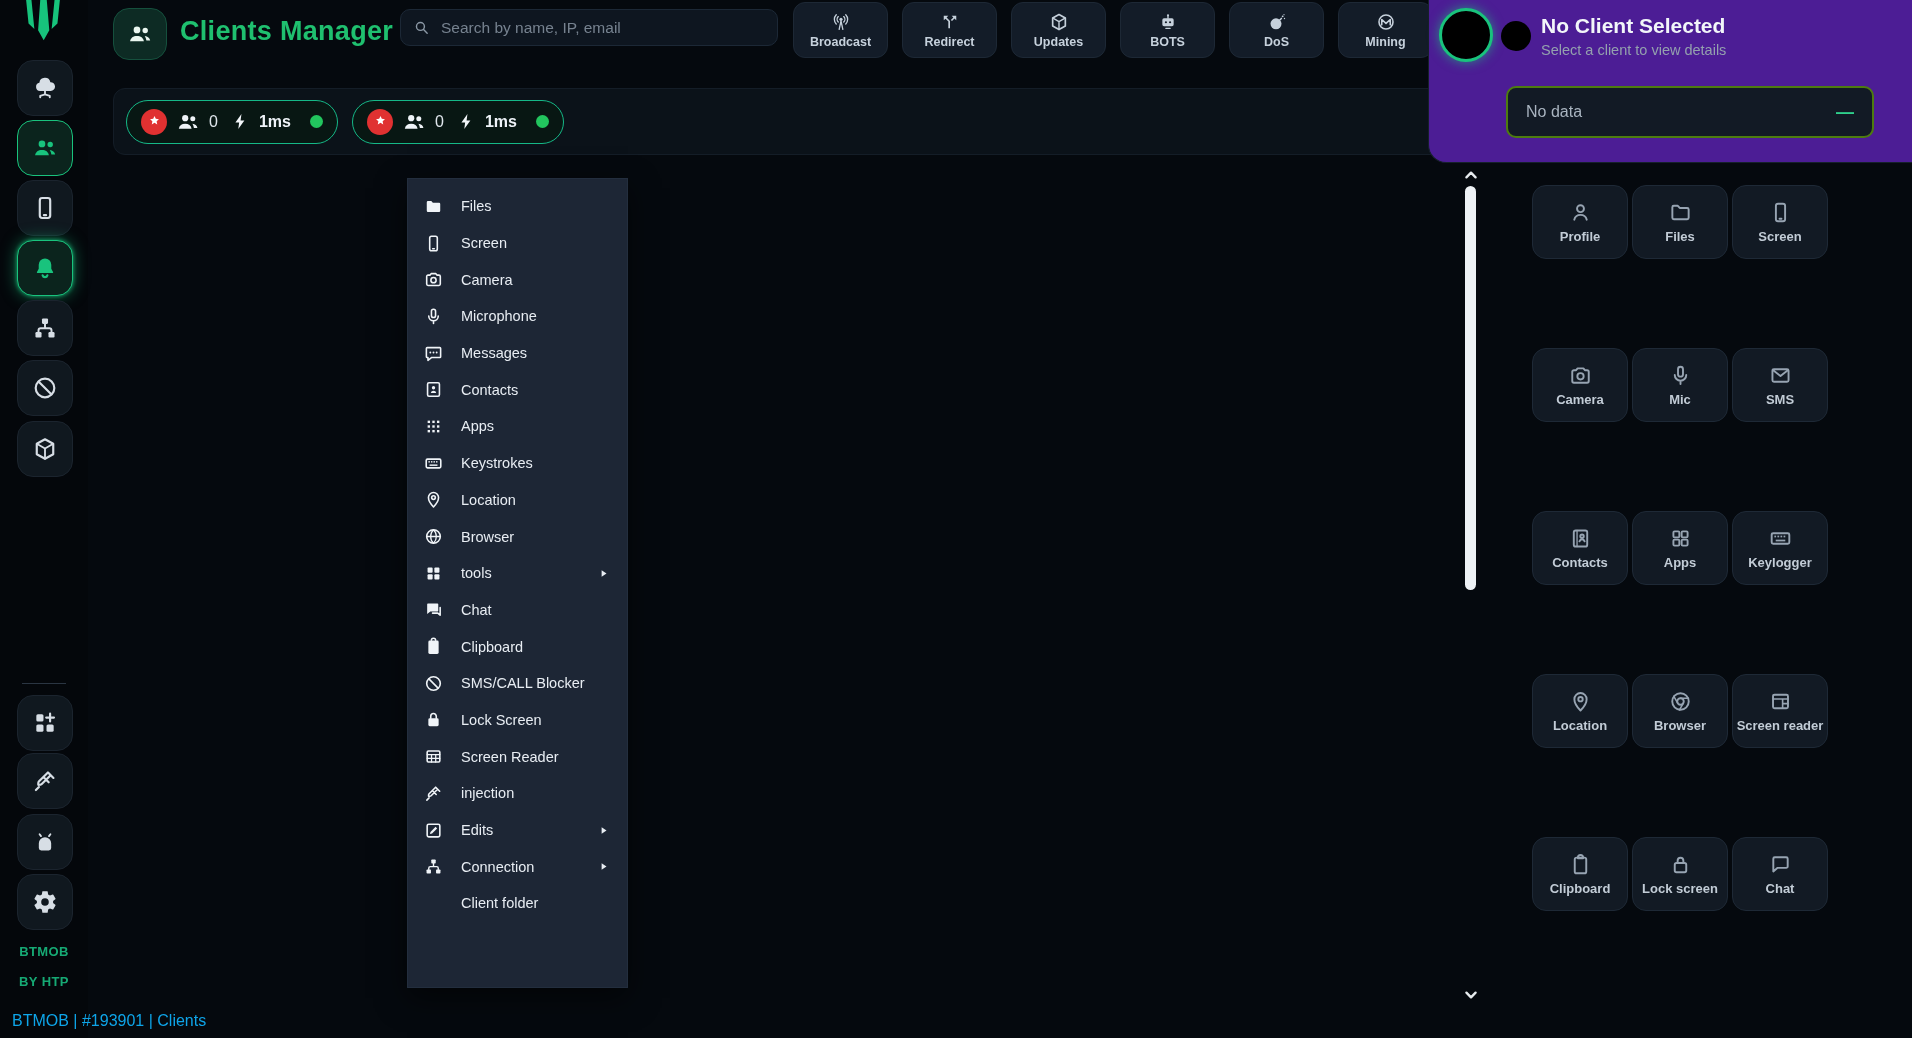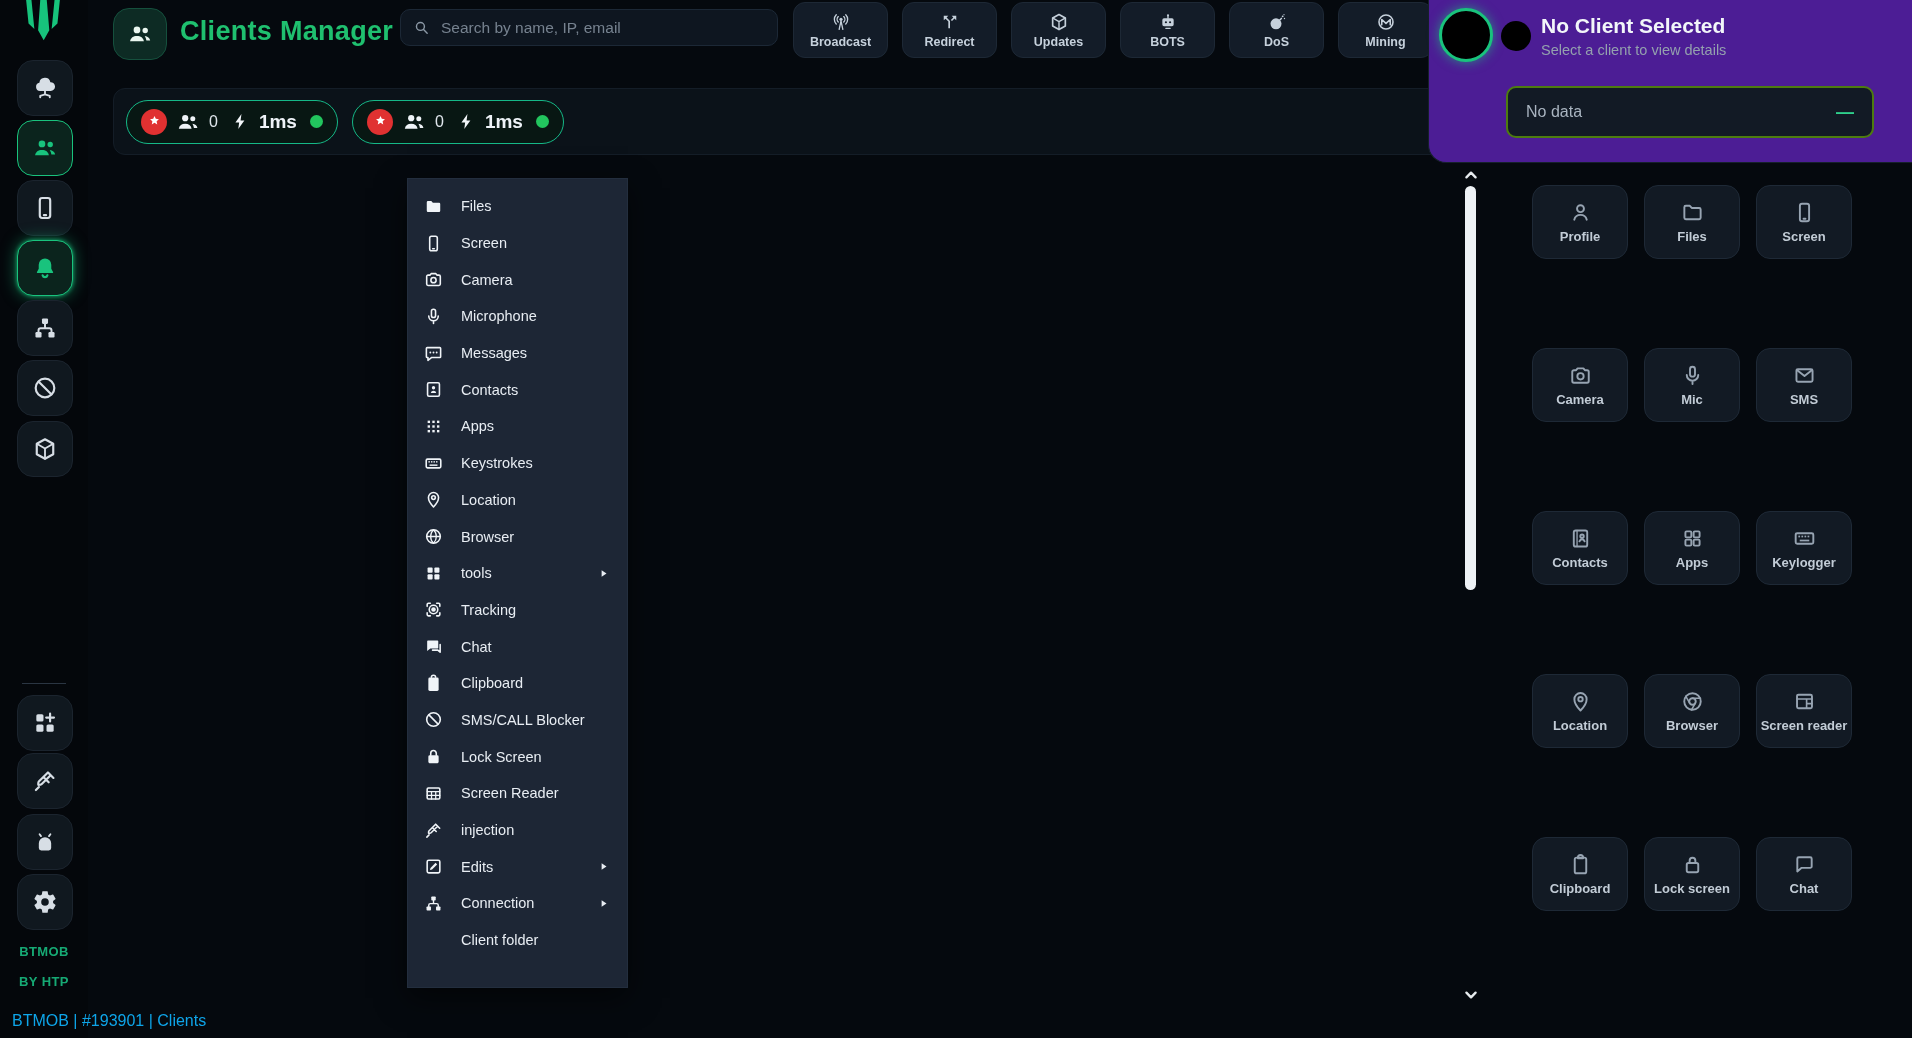--- a/index.html
+++ b/index.html
@@ -41,21 +41,21 @@
   
   .status-bar{left:113px;top:88px;width:1357px;height:67px;border-radius:12px;background:#0b1219;
               border:1px solid #141d27;display:flex;align-items:center;padding:0 12px;box-sizing:border-box;gap:14px;}
   .pill{width:212px;height:44px;border-radius:22px;border:1px solid #15b887;background:#081713;
         display:flex;align-items:center;padding:0 14px;box-sizing:border-box;gap:9px;cursor:pointer;}
   .pill .badge{width:26px;height:26px;border-radius:50%;background:#e03131;display:flex;align-items:center;justify-content:center;color:#fff;flex:0 0 auto;}
   .pill .badge .ic{width:15px;height:15px;}
   .pill .ic.group{width:24px;height:24px;color:#eef3f7;}
   .pill .num{font-size:16px;color:#dfe6ec;}
   .pill .ic.bolt{width:19px;height:19px;color:#f2f6f9;margin-left:4px;}
-  .pill .lat{font-size:19px;font-weight:bold;color:#eef3f8;}
+  .pill .lat{font-size:16px;font-weight:bold;color:#eef3f8;}
   .pill .dot{width:13px;height:13px;border-radius:50%;background:#22c55e;margin-left:auto;}
 
   
   .menu{left:407px;top:178px;width:221px;height:810px;background:#1d2635;box-sizing:border-box;
         padding-top:9px;box-shadow:0 10px 28px rgba(0,0,0,.55);border:1px solid #232e3e;}
   .menu-item{height:36.7px;display:flex;align-items:center;padding:0 14px 0 16px;cursor:pointer;color:#e8edf3;}
   .menu-item .ic{width:19px;height:19px;color:#f0f4f8;flex:0 0 19px;}
   .menu-item .mi-label{margin-left:18px;font-size:14.5px;}
   .menu-item .arrow{margin-left:auto;width:13px;height:13px;color:#e8edf3;}
 
@@ -71,21 +71,21 @@
   .avatar-small{position:absolute;left:72px;top:21px;width:30px;height:30px;border-radius:50%;background:#000;}
   .cp-title{position:absolute;left:112px;top:14px;font-size:21px;font-weight:800;color:#f2f6f9;}
   .cp-sub{position:absolute;left:112px;top:42px;font-size:14.5px;color:#94a1ae;}
   .nodata{position:absolute;left:77px;top:86px;width:368px;height:52px;border-radius:10px;background:#121a25;
           border:2px solid #4d7c0f;display:flex;align-items:center;padding:0 18px;box-sizing:border-box;}
   .nodata .nd-label{font-size:16px;color:#a9b4c0;}
   .nodata .nd-dash{margin-left:auto;font-size:18px;font-weight:bold;color:#2fd08c;}
 
   
   .grid{left:1532px;top:185px;width:320px;}
-  .grid-row{display:flex;gap:16px;margin-bottom:89px;}
+  .grid-row{display:flex;gap:4px;margin-bottom:89px;}
   .grid-btn{width:96px;height:74px;border-radius:14px;background:#121a24;border:1px solid #1e2936;
             display:flex;flex-direction:column;align-items:center;justify-content:center;gap:5px;cursor:pointer;box-sizing:border-box;}
   .grid-btn .ic{width:23px;height:23px;color:#97a4b2;}
   .grid-btn .g-label{font-size:13px;font-weight:bold;color:#c2ccd6;white-space:nowrap;}
 
   .footer{left:0;top:1012px;width:1912px;text-align:left;font-size:16px;color:#0ea5e9;padding-left:12px;}
 </style>
 </head>
 <body>
 
@@ -457,30 +457,20 @@
         <span class="mi-label">tools</span>
         <span class="ic arrow">
           <svg viewBox="0 0 24 24" fill="none" stroke="currentColor" stroke-width="2" stroke-linecap="round" stroke-linejoin="round">
             <path d="M8.5 6l9 6-9 6z" fill="currentColor" stroke="none"></path>
           </svg>
         </span>
       </div>
     <div class="menu-item">
         <span class="ic">
           <svg viewBox="0 0 24 24" fill="none" stroke="currentColor" stroke-width="2" stroke-linecap="round" stroke-linejoin="round">
-            <circle cx="12" cy="12" r="2.9" fill="currentColor" stroke="none"></circle>
-            <circle cx="12" cy="12" r="5.4"></circle>
-            <path d="M4 8V5.6A1.6 1.6 0 0 1 5.6 4H8M16 4h2.4A1.6 1.6 0 0 1 20 5.6V8M20 16v2.4a1.6 1.6 0 0 1-1.6 1.6H16M8 20H5.6A1.6 1.6 0 0 1 4 18.4V16"></path>
-          </svg>
-        </span>
-        <span class="mi-label">Tracking</span>
-      </div>
-    <div class="menu-item">
-        <span class="ic">
-          <svg viewBox="0 0 24 24" fill="none" stroke="currentColor" stroke-width="2" stroke-linecap="round" stroke-linejoin="round">
             <path d="M4 4.5h13a1 1 0 0 1 1 1v8a1 1 0 0 1-1 1H8l-4 3.2V5.5a1 1 0 0 1 1-1z" fill="currentColor" stroke="none"></path>
             <path d="M20.4 9.4v9.8l-3-2.6h-6.6"></path>
           </svg>
         </span>
         <span class="mi-label">Chat</span>
       </div>
     <div class="menu-item">
         <span class="ic">
           <svg viewBox="0 0 24 24" fill="none" stroke="currentColor" stroke-width="2" stroke-linecap="round" stroke-linejoin="round">
             <rect x="5.5" y="4.5" width="13" height="17" rx="1.8" fill="currentColor" stroke="none"></rect>

